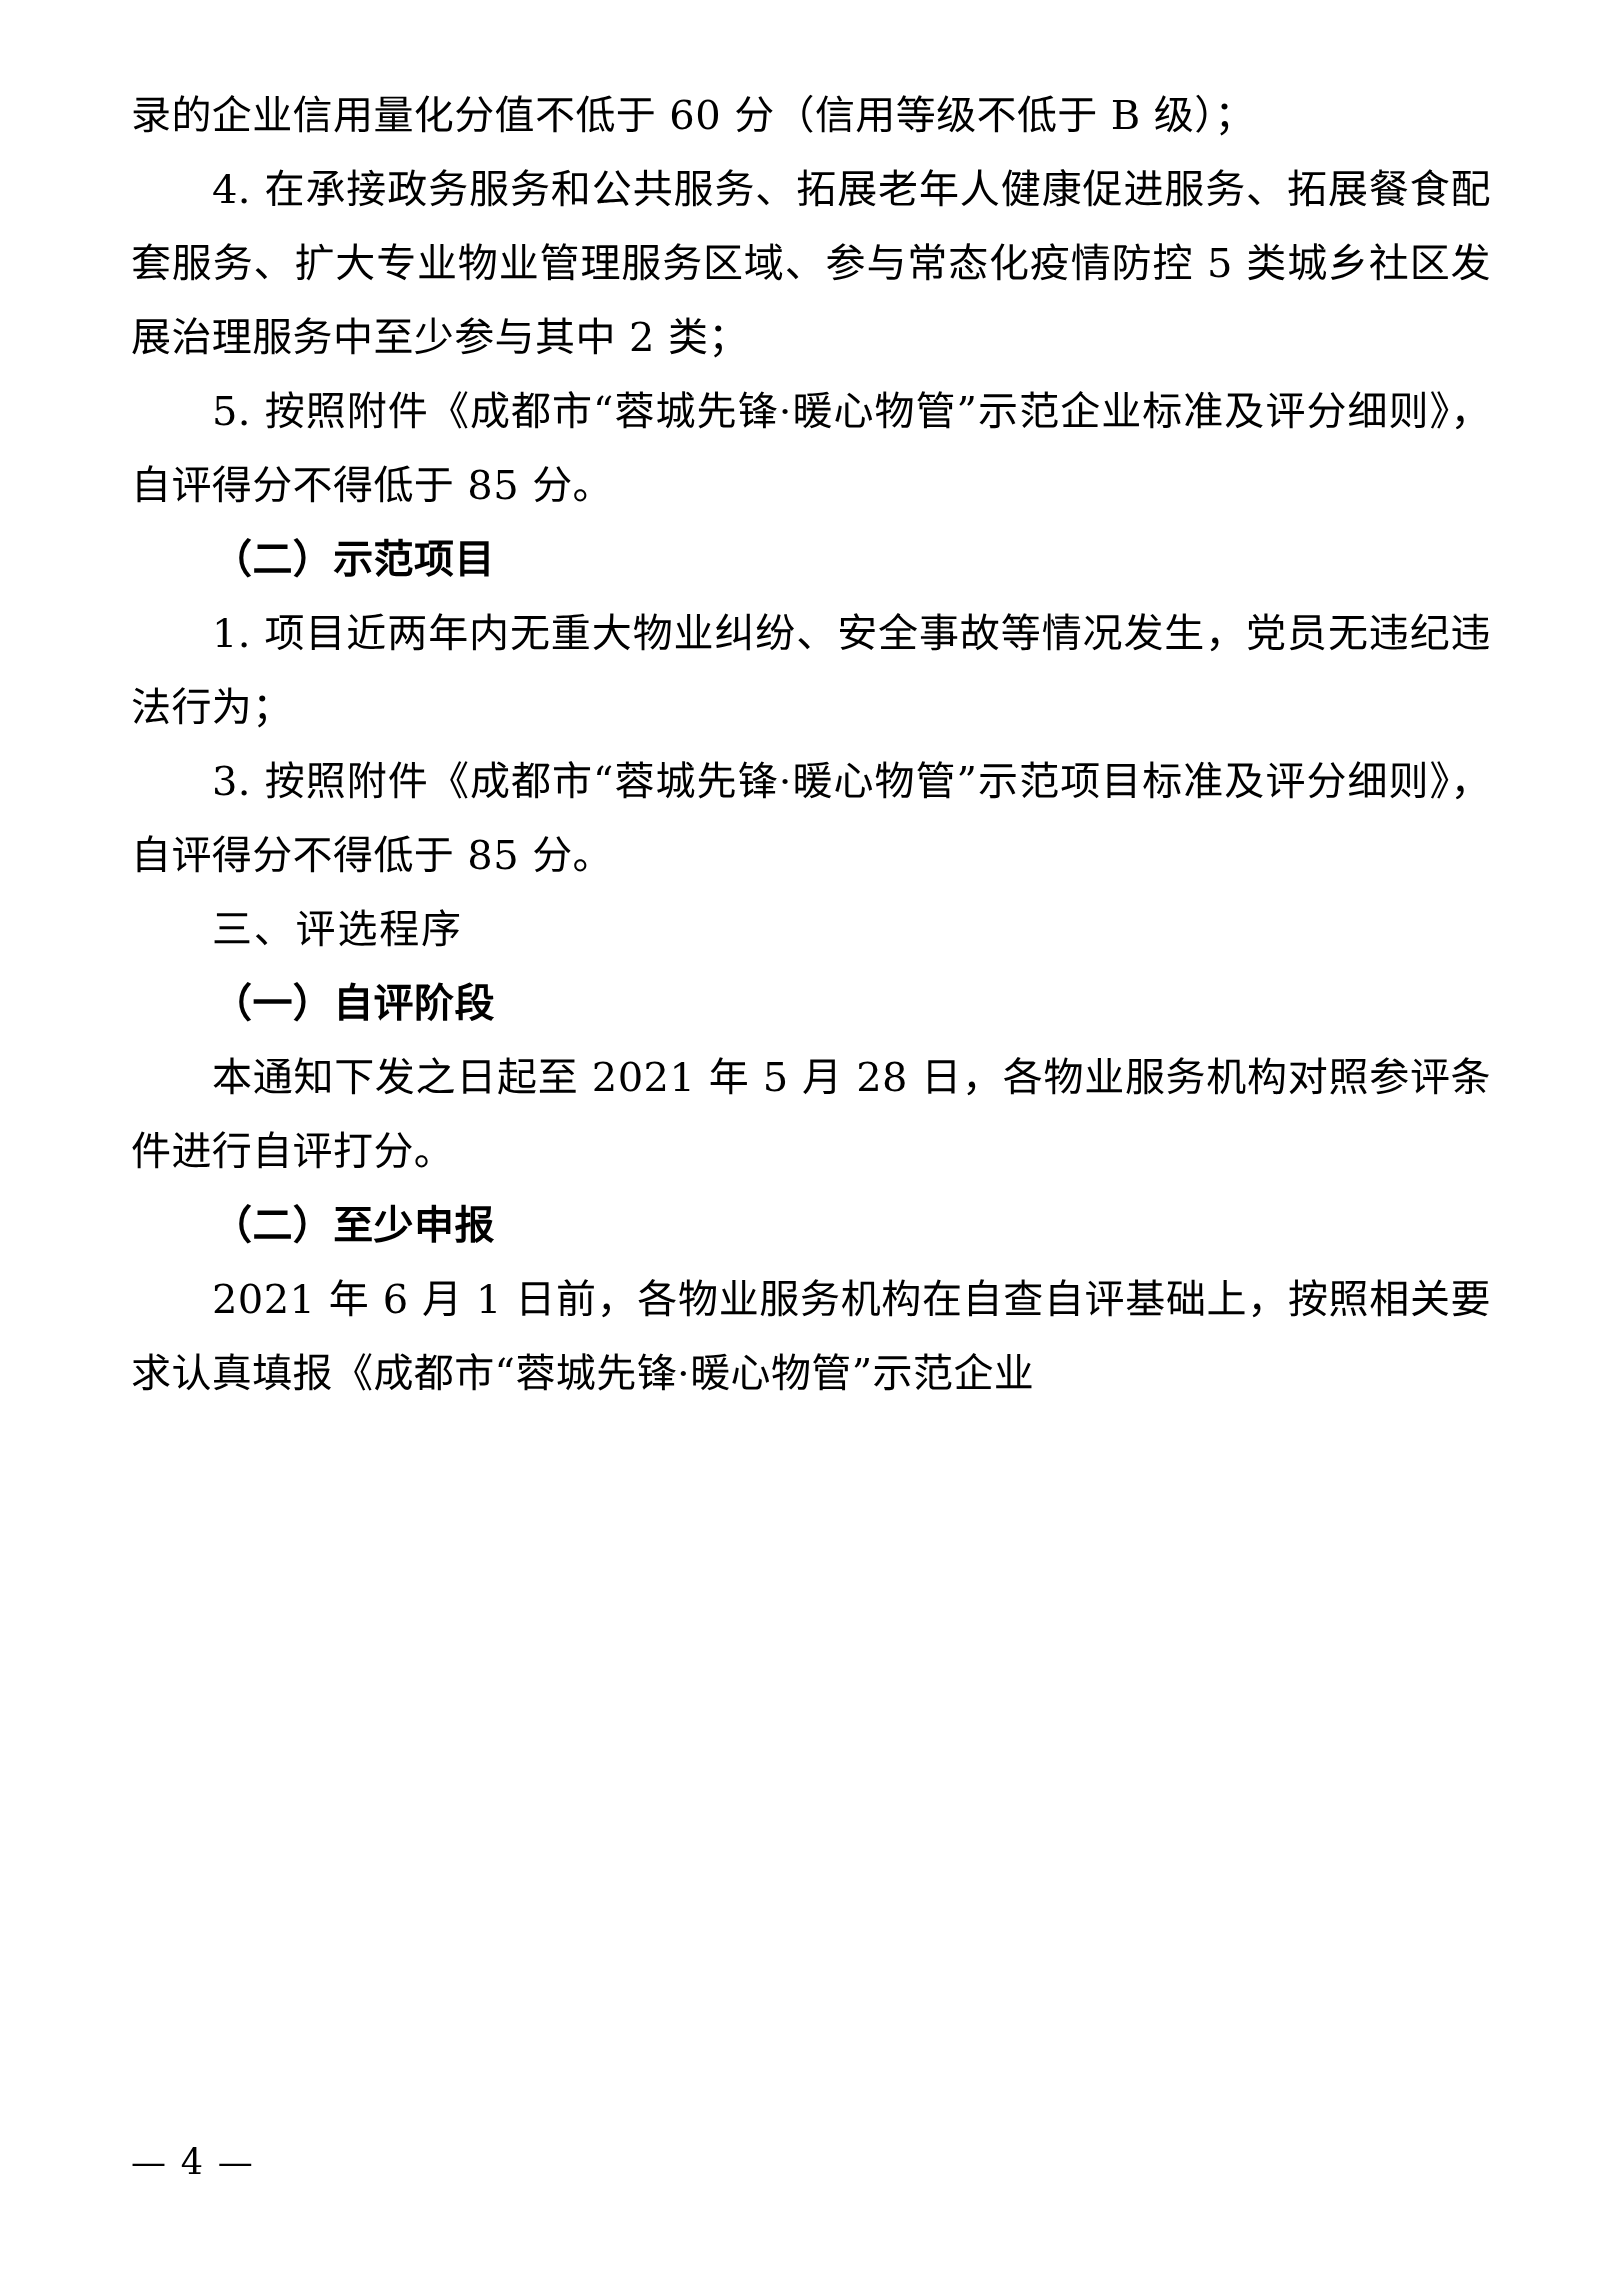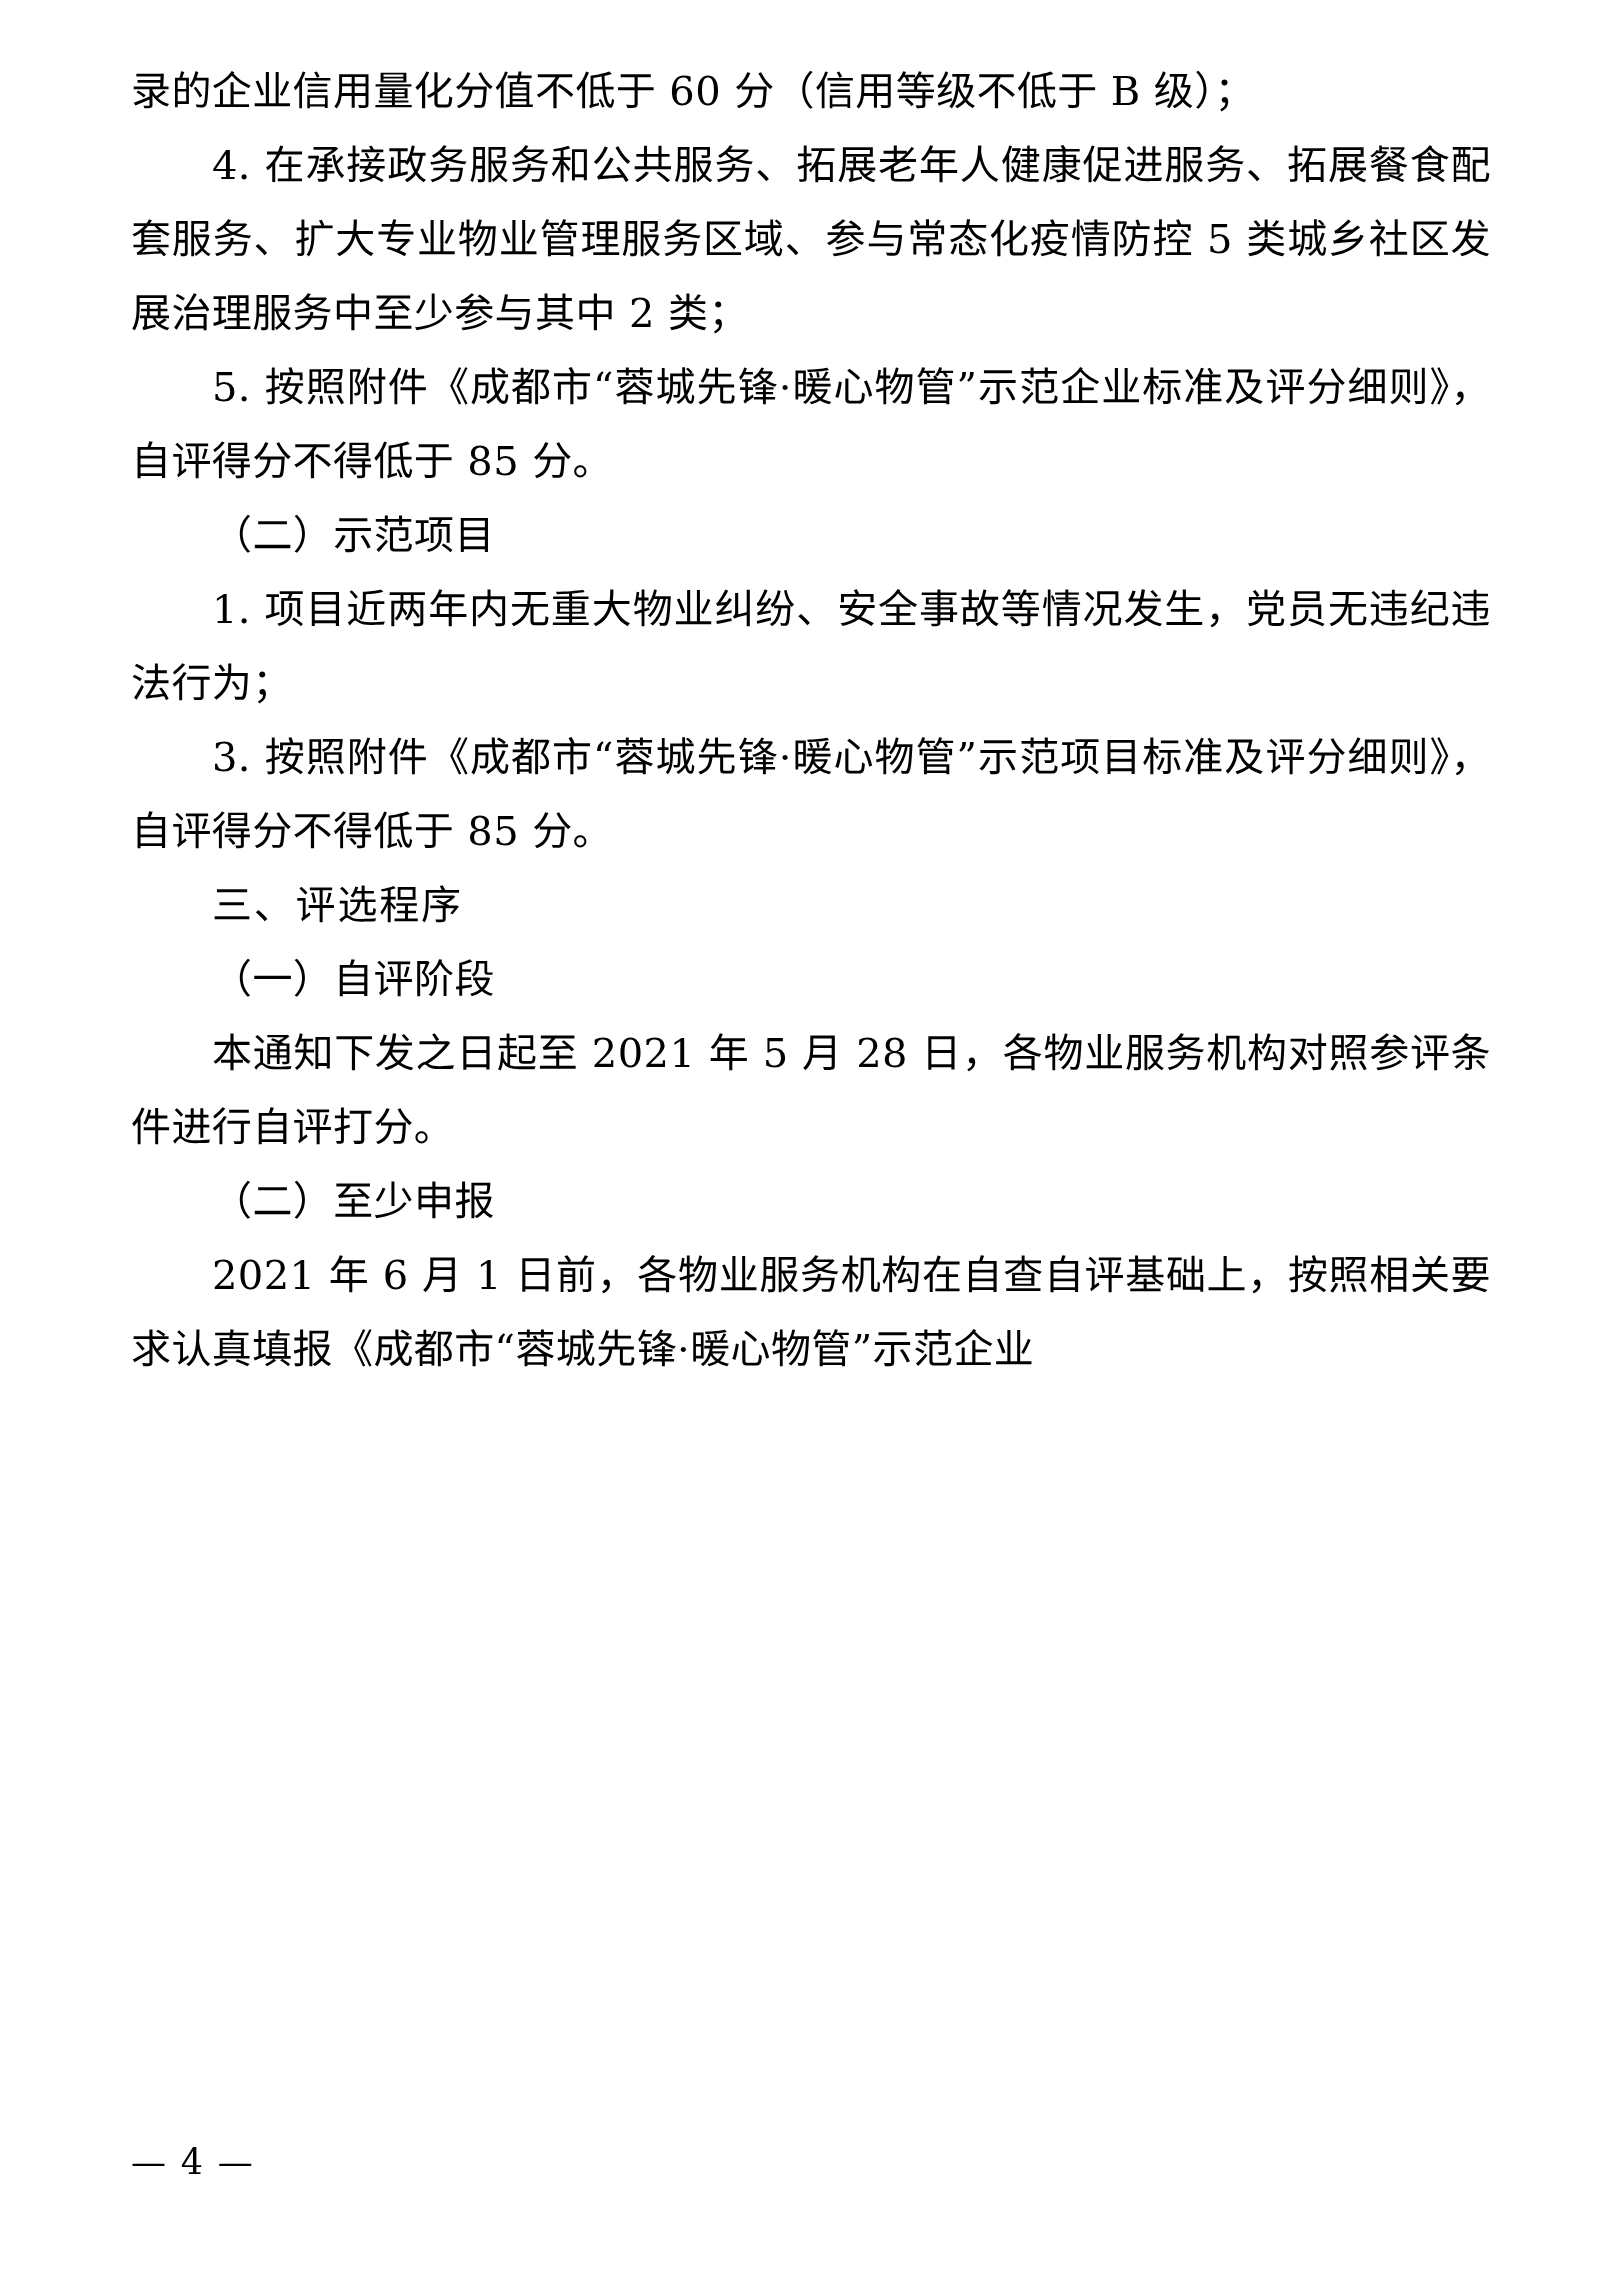--- a/index.html
+++ b/index.html
@@ -6,21 +6,21 @@
     margin: 0;
     padding: 0;
     background: #ffffff;
   }
   .page {
     position: relative;
     width: 1622px;
     height: 2295px;
     background: #ffffff;
     box-sizing: border-box;
-    padding: 54px 131px 0 131px;
+    padding: 78px 131px 0 131px;
     font-family: "DejaVu Serif", "Liberation Serif", serif;
     color: #000000;
     overflow: hidden;
   }
   .body-text {
     font-size: 40px;
     line-height: 74px;
     letter-spacing: 0.4px;
     text-align: justify;
     text-justify: inter-character;
@@ -35,21 +35,21 @@
   .noindent {
     text-indent: 0;
   }
   .heading {
     font-weight: normal;
     text-indent: 81px;
     letter-spacing: 1.8px;
   }
   .subheading {
     text-indent: 81px;
-    font-weight: normal;
+    font-weight: bold;
   }
   .footer {
     position: absolute;
     left: 131px;
     bottom: 113px;
     font-size: 35px;
     letter-spacing: 1.8px;
     font-family: "DejaVu Serif", "Liberation Serif", serif;
   }
 </style>

